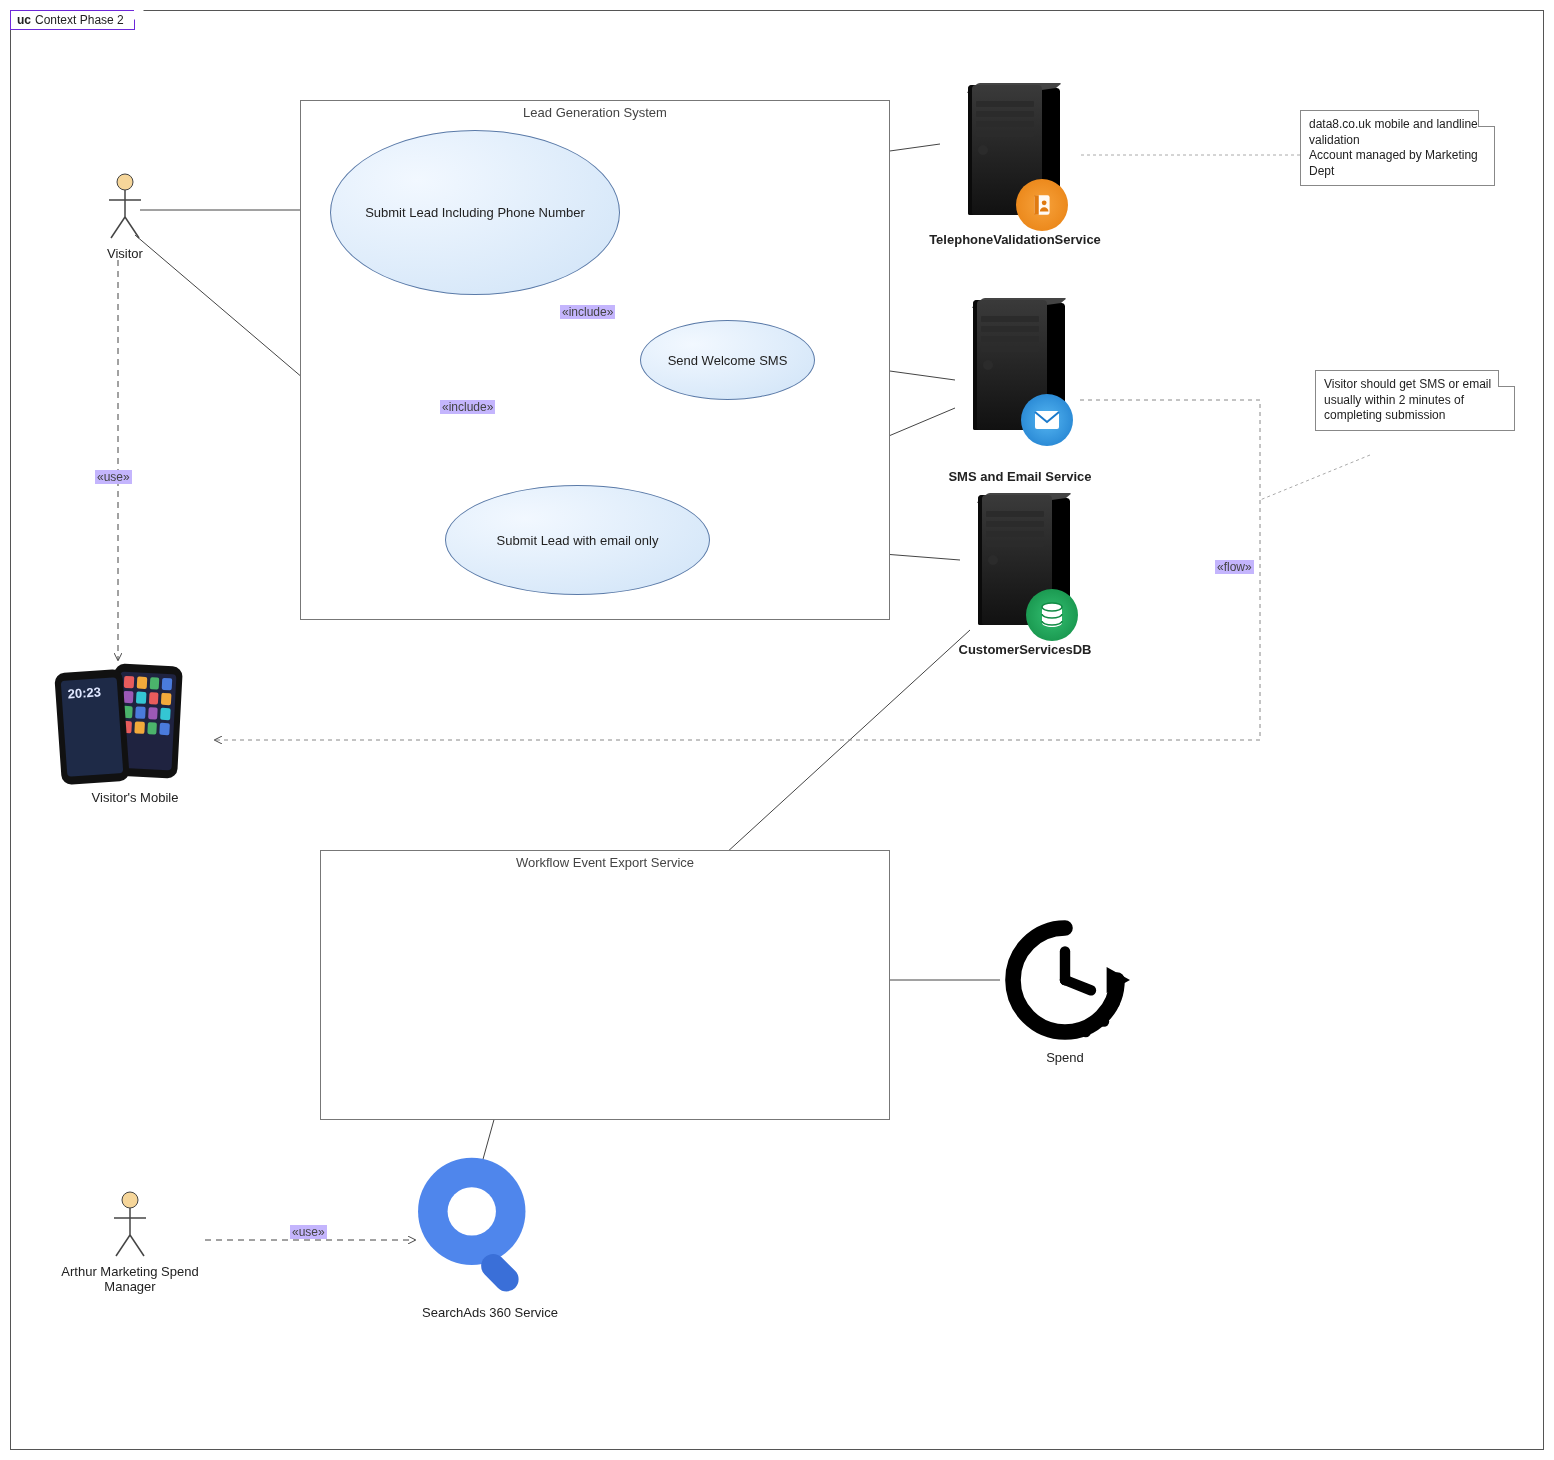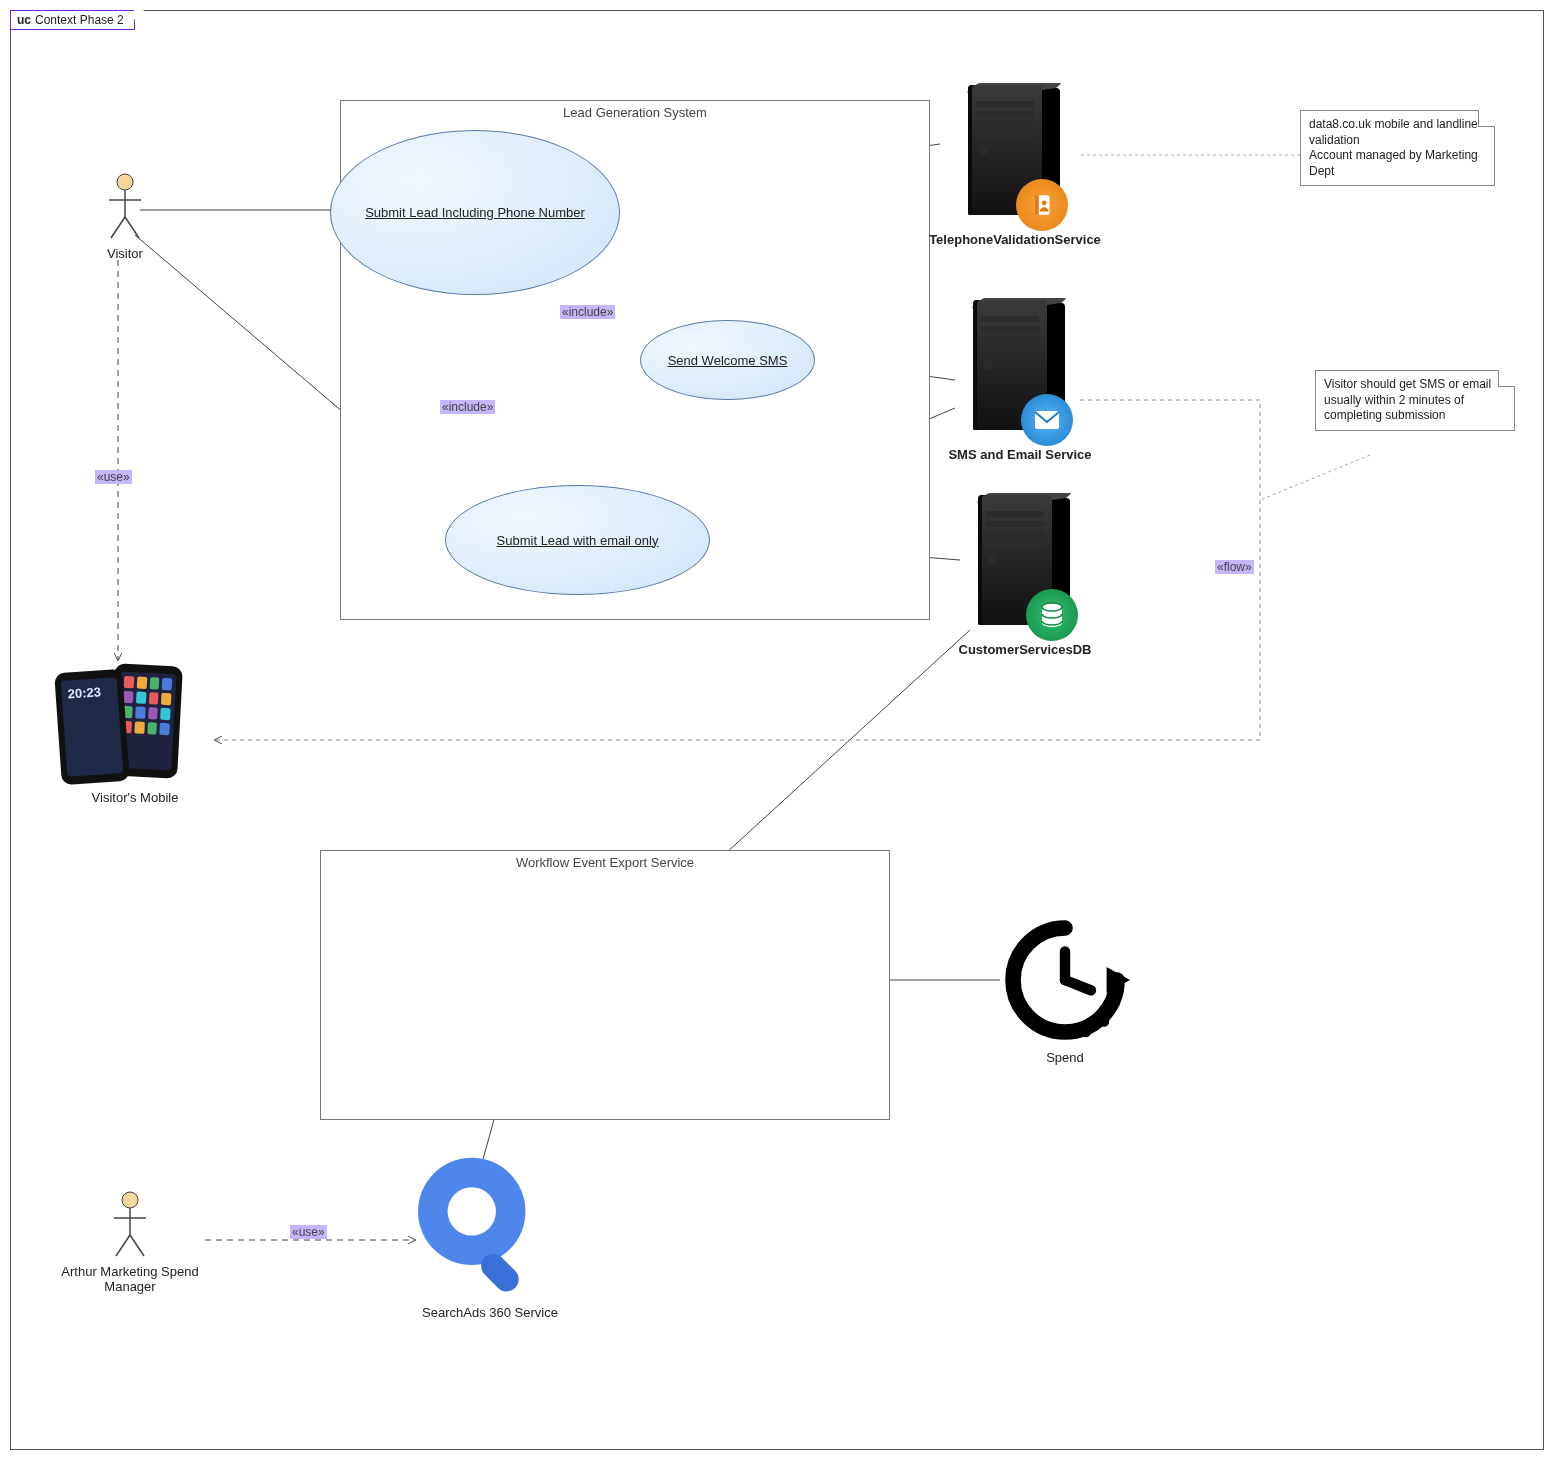--- a/index.html
+++ b/index.html
@@ -87,21 +87,20 @@
     background: radial-gradient(ellipse at 30% 30%, #f2f8ff 0%, #cfe3f7 100%);
     border-radius: 50%;
     display: flex;
     align-items: center;
     justify-content: center;
     text-align: center;
     font-size: 13px;
     color: #222;
     padding: 8px;
     box-sizing: border-box;
-    text-decoration: underline;
   }
 
   
   .actor {
     position: absolute;
     text-align: center;
   }
   .actor svg { display: block; margin: 0 auto; }
   .actor-label {
     margin-top: 4px;
@@ -326,21 +325,21 @@
   </svg>
 
   <div class="frame">
     <div class="frame-tab">
       <b>uc</b>
       <span>Context Phase 2</span>
       <span class="frame-tab-border"></span>
     </div>
   </div>
 
-  <div class="boundary" style="left:300px; top:100px; width:590px; height:520px;margin-left:40px;">
+  <div class="boundary" style="left:300px; top:100px; width:590px; height:520px;">
     <div class="boundary-title">Lead Generation System</div>
   </div>
 
   <div class="usecase" style="left:330px; top:130px; width:290px; height:165px;">
     <span>Submit Lead Including Phone Number</span>
   </div>
   <div class="usecase" style="left:445px; top:485px; width:265px; height:110px;">
     <span>Submit Lead with email only</span>
   </div>
   <div class="usecase" style="left:640px; top:320px; width:175px; height:80px;">
@@ -406,21 +405,21 @@
         <div></div>
       </div>
     <div class="server-btn"></div>
     <div class="server-badge badge-blue">
       <svg width="26" height="20" viewBox="0 0 26 20">
           <rect x="1" y="1" width="24" height="18" rx="2" fill="#fff"></rect>
           <polyline points="1,2 13,12 25,2" fill="none" stroke="#1b7acb" stroke-width="2"></polyline>
         </svg>
     </div>
   </div>
-  <div class="node-label" style="left:935px; top:447px; width:170px;">SMS and Email Service</div>
+  <div class="node-label" style="left:935px; top:469px; width:170px;">SMS and Email Service</div>
 
   <div class="server" style="left:960px; top:495px;">
     <div class="server-top"></div>
     <div class="server-side"></div>
     <div class="server-body"></div>
     <div class="server-slots">
         <div></div>
         <div></div>
         <div></div>
         <div></div>

